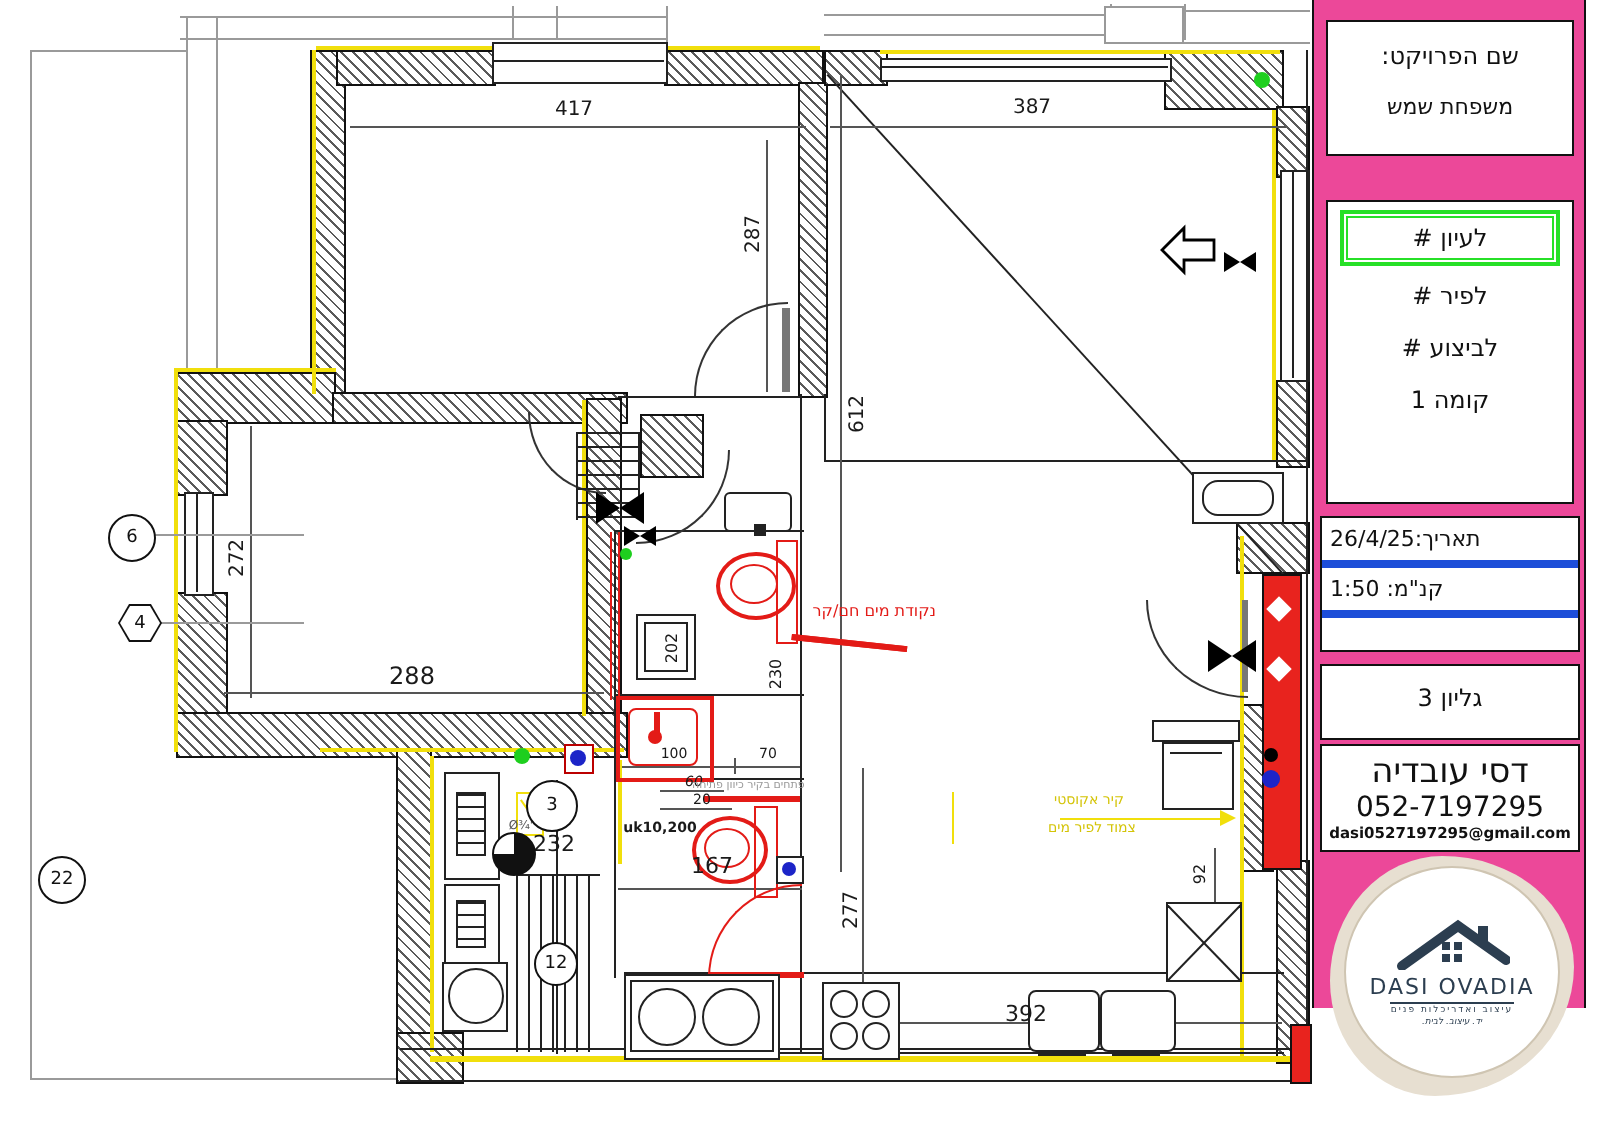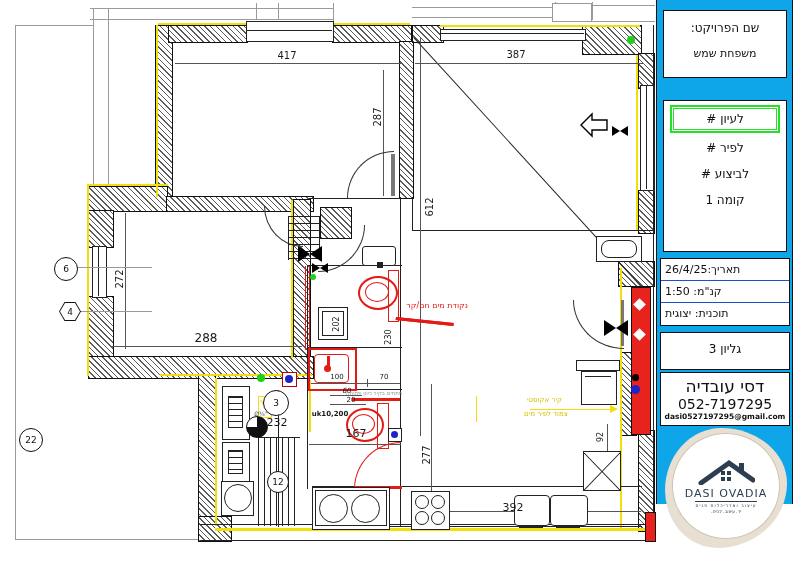--- a/index.html
+++ b/index.html
@@ -38,24 +38,24 @@
   .bow.sm .r{border-top-width:5px;border-bottom-width:5px;border-right-width:8px;}
   .dot{position:absolute;border-radius:50%;z-index:5;}
   .ell{position:absolute;border-radius:50%;}
   .xbox{position:absolute;border:1px solid #222;overflow:hidden;background:#fff;}
   .xbox .xl{position:absolute;width:150%;height:1px;background:#222;top:50%;left:-25%;}
   .ann{position:absolute;white-space:nowrap;z-index:7;}
   .ladder{position:absolute;border-left:1px solid #222;border-right:1px solid #222;
           background:repeating-linear-gradient(to bottom,#222 0,#222 1px,transparent 1px,transparent 7px);}
   .bars{position:absolute;background:repeating-linear-gradient(to right,#222 0,#222 1px,transparent 1px,transparent 6px);}
   
-  .tcol{position:absolute;left:656px;top:0;width:135px;height:504px;background:#0ea5e9;
+  .tcol{position:absolute;left:656px;top:0;width:135px;height:504px;background:#ec4899;
         border-left:1px solid #111;border-right:1px solid #111;}
   .tbox{position:absolute;border:1px solid #111;background:#fff;color:#111;}
-  .trow{border-bottom:1px solid #1d4ed8;display:flex;align-items:center;justify-content:flex-end;
+  .trow{border-bottom:4px solid #1d4ed8;display:flex;align-items:center;justify-content:flex-end;
         padding:0 4px;direction:rtl;font-size:11px;}
   .hl{border:2px solid #27e028;padding:1px;margin:4px 6px 2px 6px;}
   .hl .in{border:1px solid #27e028;text-align:center;padding:3px 0;}
   .opt{text-align:center;padding:6px 0;font-size:12px;direction:ltr;}
   .blob{position:absolute;left:666px;top:428px;width:122px;height:120px;background:#e7dfd1;
         border-radius:46% 54% 57% 43% / 52% 46% 54% 48%;}
   .blobin{position:absolute;left:7px;top:5px;width:106px;height:104px;background:#fff;border:1px solid #cfc5b2;
         border-radius:50%;display:flex;flex-direction:column;align-items:center;justify-content:center;}
   .logo-title{font-size:11px;letter-spacing:1px;color:#2c3e50;margin-top:2px;}
   .logo-sub{font-size:4.5px;color:#2c3e50;border-top:1px solid #2c3e50;padding-top:1px;margin-top:1px;direction:rtl;letter-spacing:1px;}
@@ -329,21 +329,20 @@
       <div class="in opt"># לעיון</div>
     </div>
     <div class="opt"># לפיר</div>
     <div class="opt"># לביצוע</div>
     <div class="opt" style="direction:rtl;">קומה 1</div>
   </div>
 
   <div class="tbox" style="left:3px;top:258px;width:128px;height:66px;">
     <div class="trow" style="height:21px;">תאריך:26/4/25</div>
     <div class="trow" style="height:21px;">קנ"מ: 1:50</div>
-    <div class="trow" style="height:21px;border-bottom:none;">תוכנית: יצוגית</div>
   </div>
 
   <div class="tbox" style="left:3px;top:332px;width:128px;height:36px;">
     <div style="text-align:center;font-size:12px;margin-top:9px;direction:rtl;">גליון 3</div>
   </div>
 
   <div class="tbox" style="left:3px;top:372px;width:128px;height:52px;text-align:center;">
     <div style="font-size:17px;font-weight:normal;margin-top:3px;direction:rtl;">דסי עובדיה</div>
     <div style="font-size:14px;">052-7197295</div>
     <div style="font-size:7.5px;font-weight:bold;">dasi0527197295@gmail.com</div>

